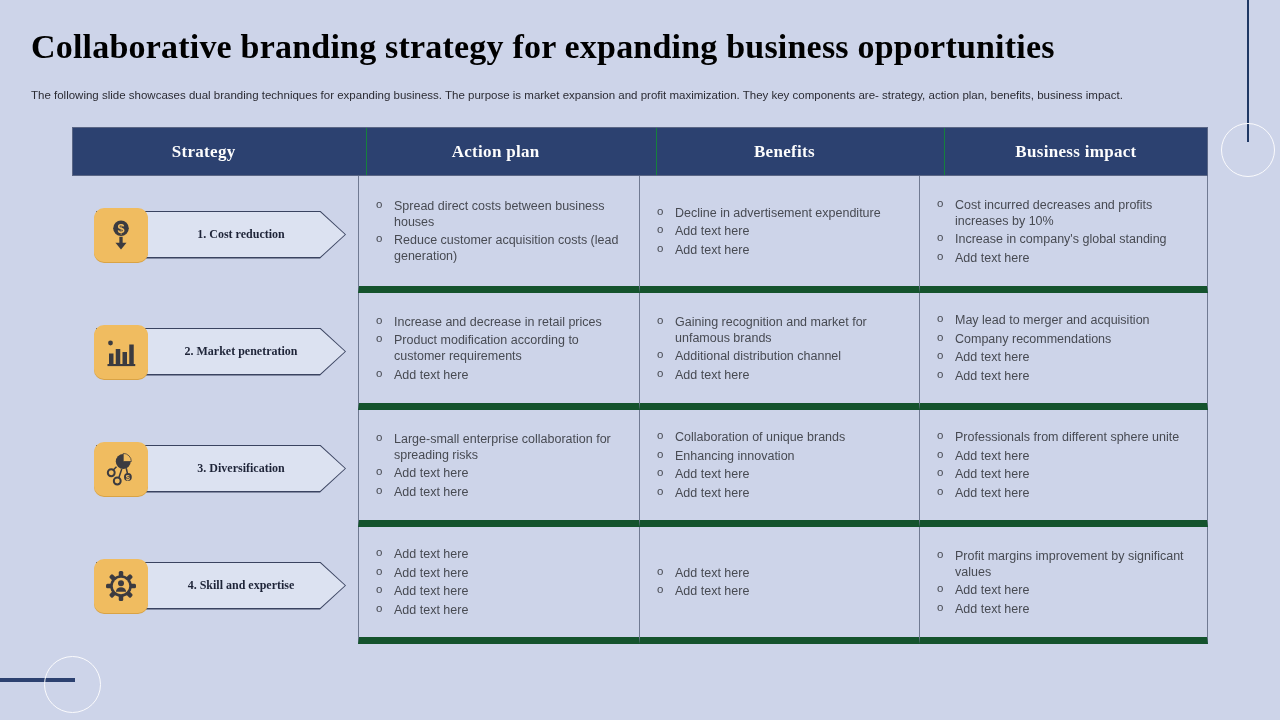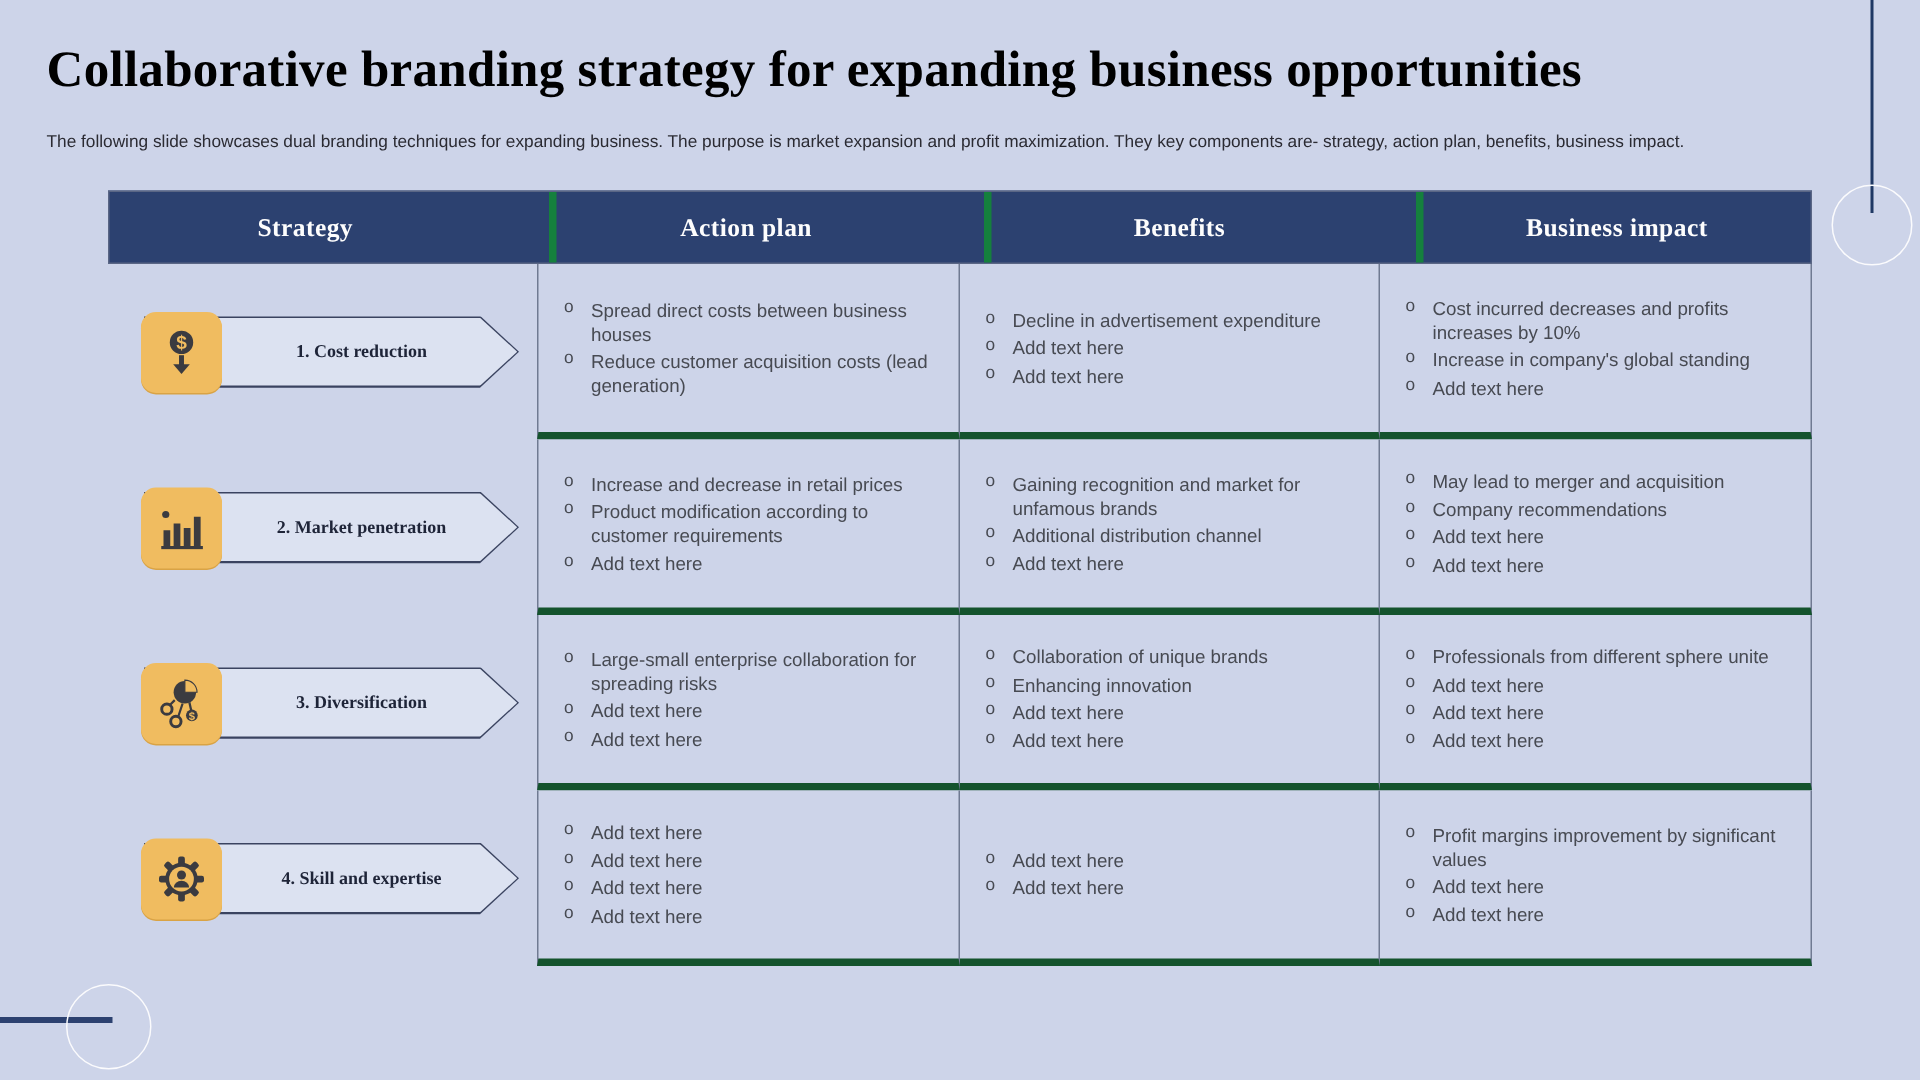--- a/index.html
+++ b/index.html
@@ -20,27 +20,27 @@
                   border:1.5px solid #fbfbfd; border-radius:50%; }
   .bl-line { position:absolute; left:0; top:678px; width:75px; height:4px; background:#2c4170; }
   .bl-circle { position:absolute; left:44px; top:656px; width:57px; height:57px;
                border:1.5px solid #fbfbfd; border-radius:50%; }
 
   
   .table { position:absolute; left:72px; top:127px; width:1136px; }
   .thead { display:flex; height:49px; background:#2c4170; border:1px solid #5a6685;gap:32px; }
   .th { display:flex; align-items:center; justify-content:center; color:#fdfdfd;
         font-family:"Liberation Serif","DejaVu Serif",serif; font-size:17px; font-weight:600;
-        letter-spacing:.3px; border-left:5px solid #15803d; }
+        letter-spacing:.3px; border-left:1px solid #15803d; }
   .th:first-child { border-left:none; }
   .c0 { width:286px; } .c1 { width:282px; } .c2 { width:280px; } .c3 { width:288px; }
 
   .trow { display:flex; height:117px; }
   .strategy-cell { width:286px; position:relative; display:flex; align-items:center; }
-  .bullets-cell { background:#cdd4e9; border-right:1px solid #707a92; border-bottom:5px solid #14532d;
+  .bullets-cell { background:#cdd4e9; border-right:1px solid #707a92; border-bottom:7px solid #14532d;
                   display:flex; flex-direction:column; justify-content:center;
                   padding:8px 10px 8px 16px; }
   .bullets-cell.first { border-left:1px solid #707a92; }
   .bullets-cell ul { list-style:none; }
   .bullets-cell li { position:relative; padding-left:19px; margin:2.5px 0;
                      font-size:12.5px; line-height:1.28; color:#474a52; }
   .bullets-cell li::before { content:"o"; position:absolute; left:1px; top:-1px; font-size:11.5px; color:#474a52; }
   .bullets-cell li:empty { display:none; }
 
   

